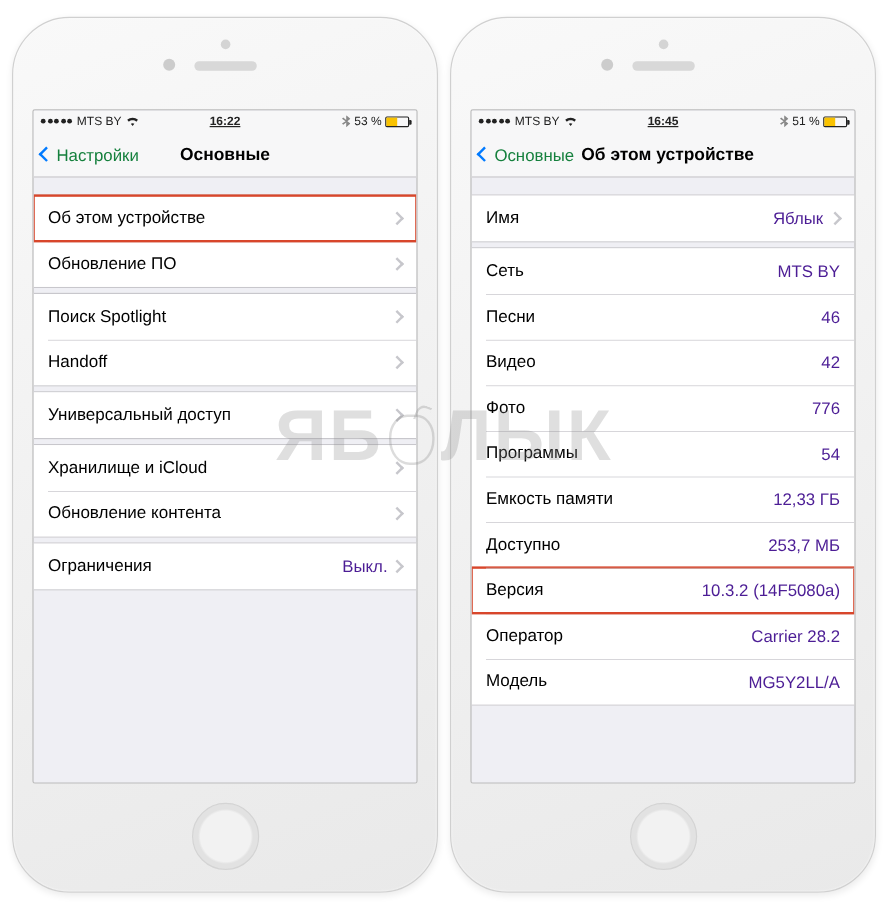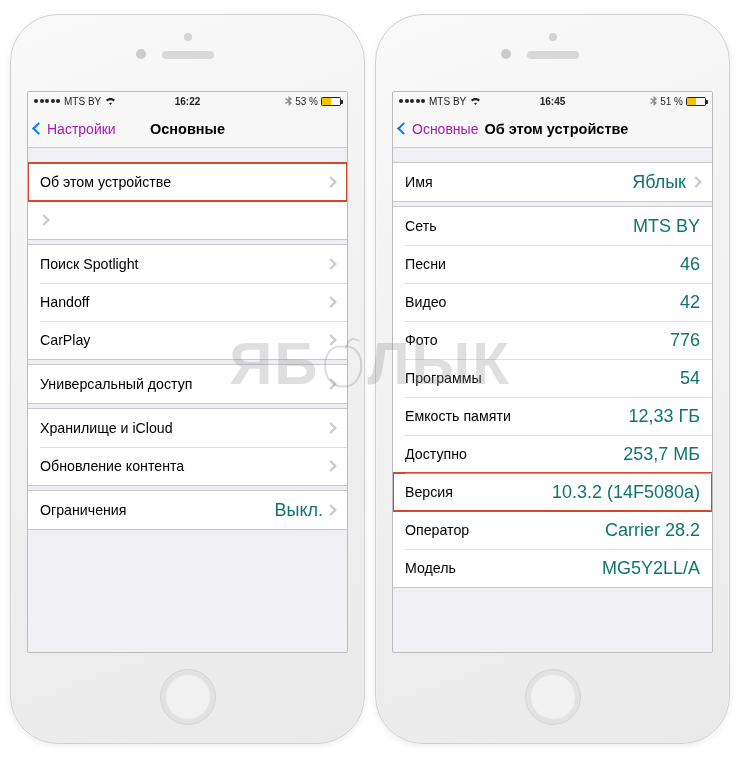--- a/index.html
+++ b/index.html
@@ -72,39 +72,39 @@
     height: 18px;
     background: #f7f7f8;
     display: flex;
     align-items: center;
     font-size: 10px;
     padding: 0 6px;
     color: #222;
     position: relative;
   }
   .status .left { display: flex; align-items: center; gap: 4px; }
-  .status .center { position:absolute; left:50%; transform:translateX(-50%); font-weight:600; }
+  .status .center { position:absolute; left:50%; transform:translateX(-50%); font-weight:600;text-decoration:underline; }
   .status .right { margin-left: auto; display: flex; align-items: center; gap: 3px; }
   .dots { display:flex; gap:1.5px; }
   .dot { width:4px; height:4px; border-radius:50%; background:#222; }
   .battery { width: 20px; height: 9px; border:1px solid #222; border-radius:1.5px; position:relative; }
   .battery::after { content:""; position:absolute; right:-3px; top:2px; width:2px; height:4px; background:#222; border-radius:0 1px 1px 0; }
   .battery .fill { height:100%; width:52%; background:#f9c200; }
   .navbar {
     height: 38px;
     background: #f7f7f8;
     border-bottom: 1px solid #c8c7cc;
     display: flex;
     align-items: center;
     padding: 0 6px;
     position: relative;
   }
   .back {
     display: flex; align-items: center;
-    color: #a21caf; font-size: 14px;
+    color: #15803d; font-size: 14px;
   }
   .chev {
     width: 9px; height: 9px;
     border-left: 2px solid #007aff;
     border-bottom: 2px solid #007aff;
     transform: rotate(45deg);
     margin-right: 4px;
   }
   .navtitle {
     position: absolute; left:50%; transform:translateX(-50%);
@@ -119,21 +119,21 @@
     min-height: 38px;
     padding: 0 12px;
     position:relative;
     background:#fff;
   }
   .row + .row::before {
     content:""; position:absolute; left:12px; right:0; top:0;
     height:1px; background:#c8c7cc; transform:scaleY(0.6);
   }
   .row .label { flex:1; color:#000; font-size:14.2px; }
-  .row .value { color:#0f766e; font-size:18px; margin-right:4px; }
+  .row .value { color:#4c1d95; font-size:14px; margin-right:4px; }
   .disclosure {
     width:8px; height:8px;
     border-right:2px solid #c7c7cc;
     border-top:2px solid #c7c7cc;
     transform: rotate(45deg);
   }
   .highlight {
     position:relative;
     outline: 2.5px solid #d8462b;
     outline-offset: -1px;
@@ -217,34 +217,31 @@
         </div>
         <div class="navtitle">Основные</div>
       </div>
       <div class="list" id="left-list">
           <div class="group first">
             <div class="row highlight">
               <span class="label">Об этом устройстве</span>
               <span class="disclosure"></span>
             </div>
             <div class="row">
+              <span class="label">Обновление ПО</span>
               <span class="disclosure"></span>
             </div>
           </div>
           <div class="group">
             <div class="row">
               <span class="label">Поиск Spotlight</span>
               <span class="disclosure"></span>
             </div>
             <div class="row">
               <span class="label">Handoff</span>
-              <span class="disclosure"></span>
-            </div>
-            <div class="row">
-              <span class="label">CarPlay</span>
               <span class="disclosure"></span>
             </div>
           </div>
           <div class="group">
             <div class="row">
               <span class="label">Универсальный доступ</span>
               <span class="disclosure"></span>
             </div>
           </div>
           <div class="group">

